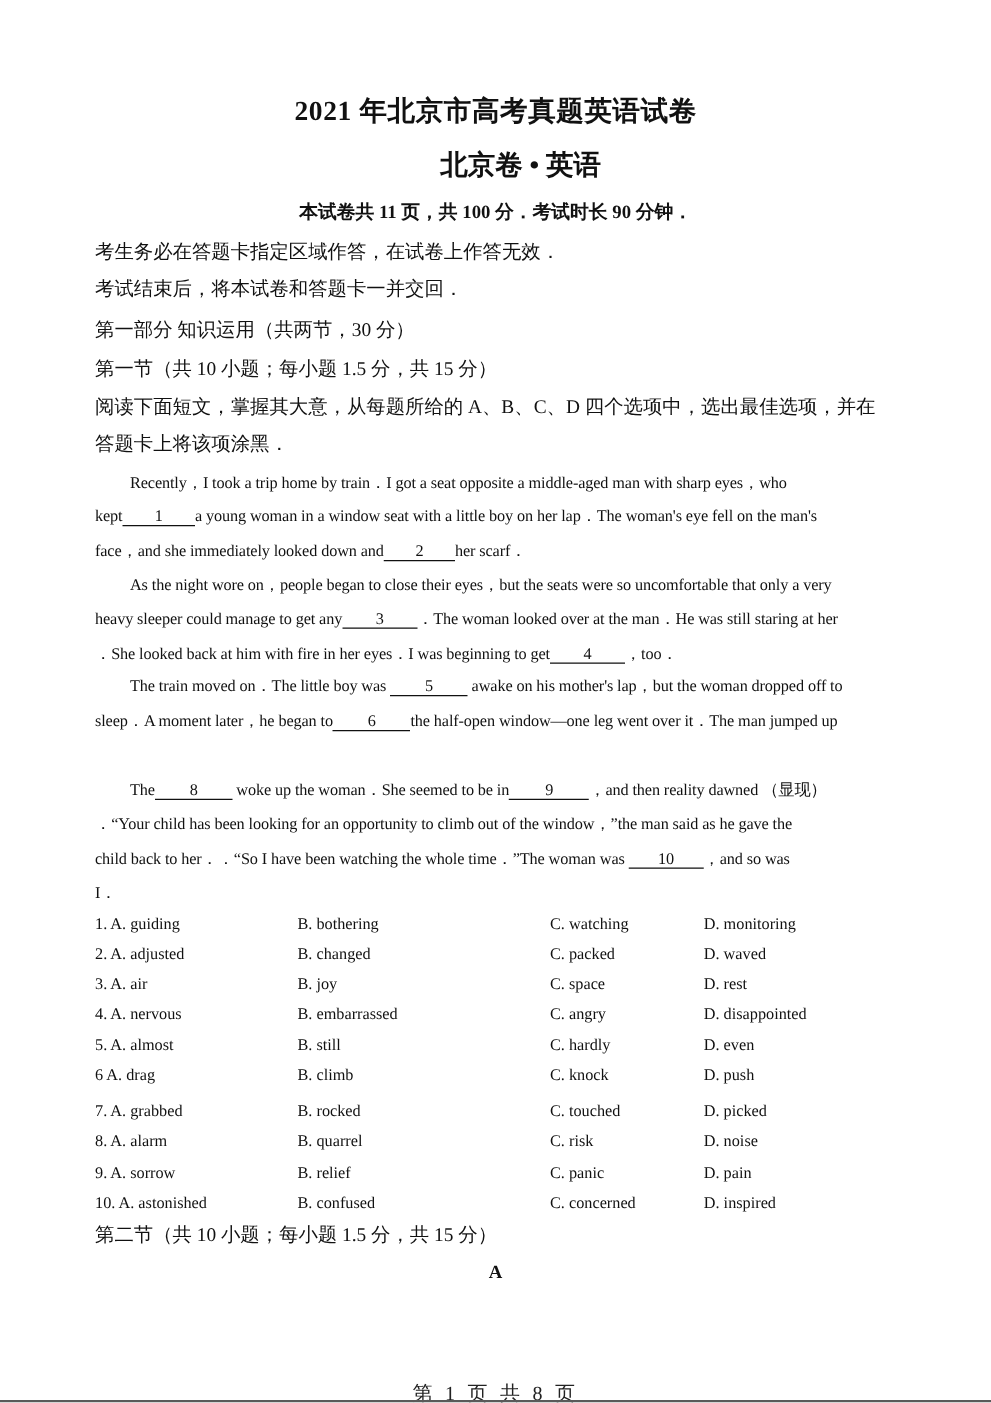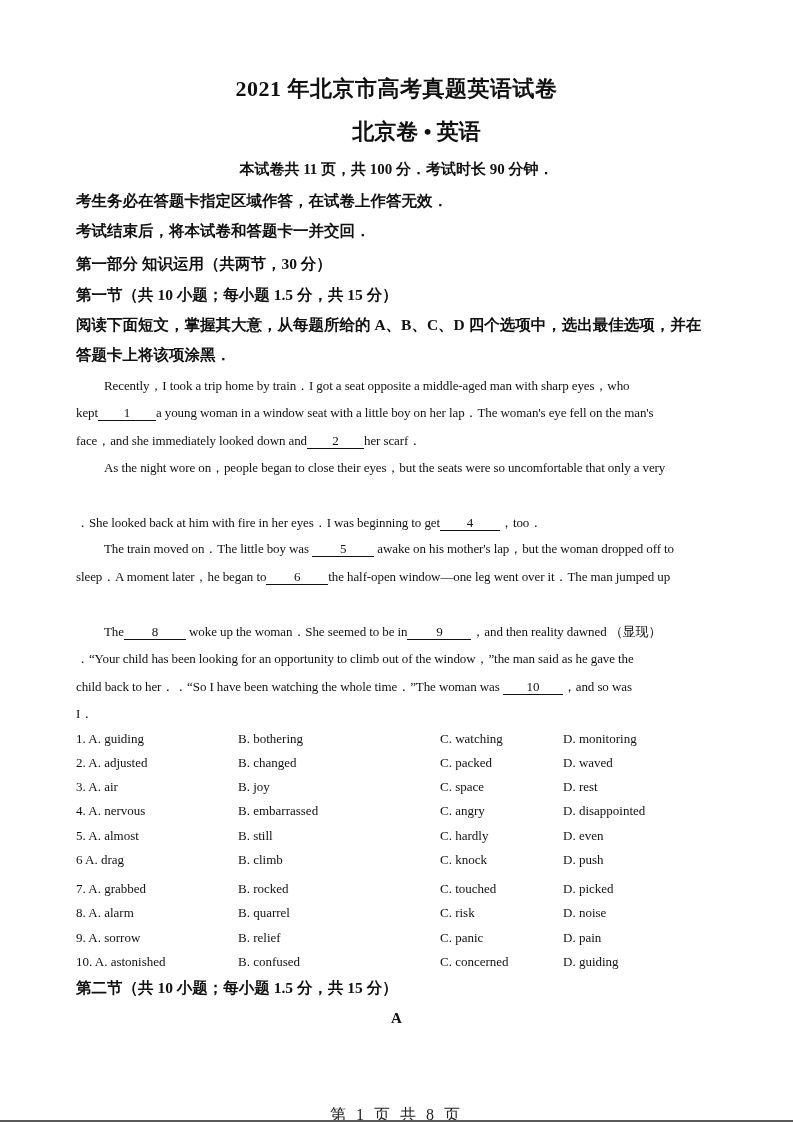--- a/index.html
+++ b/index.html
@@ -4,21 +4,21 @@
   <style>
     html, body { margin: 0; padding: 0; background: #ffffff; }
     body { width: 793px; height: 1122px; position: relative; overflow: hidden;
            font-family: "Liberation Serif", "DejaVu Serif", serif; color: #111; }
     .page { position: absolute; left: 0; top: 0; width: 793px; height: 1122px; }
     .line { position: absolute; white-space: nowrap; }
     .center { left: 0; width: 793px; text-align: center; }
     .title { top: 74px; font-size: 22px; font-weight: bold; letter-spacing: 0.5px; text-align: center; }
     .subtitle { top: 117px; font-size: 22px; font-weight: bold; padding-left: 20px; }
     .info { top: 160px; font-size: 15px; font-weight: bold; }
-    .cn { left: 76px; font-size: 15.5px; font-weight: bold; }
+    .cn { left: 76px; font-size: 15.5px; font-weight: normal; }
     .para { left: 76px; font-size: 13px; letter-spacing: -0.1px; }
     .indent { left: 104px; }
     .blank { display: inline-block; border-bottom: 1px solid #111; text-align: center; line-height: 14px; }
     .opt { position: absolute; font-size: 13px; white-space: nowrap; }
     .colA { left: 76px; } .colB { left: 238px; } .colC { left: 400px; margin-left: 40px; } .colD { left: 563px; }
     .sec-letter { top: 1010px; font-size: 15px; font-weight: bold; }
     .footer { top: 1105px; font-size: 16px; letter-spacing: 3px; color: #222; text-align: center; }
     .bottom-rule { position: absolute; left: 0; top: 1120px; width: 793px; height: 2px; background: #5a5a5a; }
   </style>
 </head>
@@ -39,20 +39,23 @@
 
   <div class="line para indent" style="top:377px">Recently，I took a trip home by train．I got a seat opposite a middle-aged man with sharp eyes，who</div>
   <div class="line para" style="top:404px">
     <span>kept</span><span class="blank" style="width:58px">1</span><span>a young woman in a window seat with a little boy on her lap．The woman's eye fell on the man's</span>
   </div>
   <div class="line para" style="top:432px">
     <span>face，and she immediately looked down and</span><span class="blank" style="width:57px">2</span><span>her scarf．</span>
   </div>
 
   <div class="line para indent" style="top:459px">As the night wore on，people began to close their eyes，but the seats were so uncomfortable that only a very</div>
+  <div class="line para" style="top:486px">
+    <span>heavy sleeper could manage to get any</span><span class="blank" style="width:60px">3</span><span>．The woman looked over at the man．He was still staring at her</span>
+  </div>
   <div class="line para" style="top:514px">
     <span>．She looked back at him with fire in her eyes．I was beginning to get</span><span class="blank" style="width:60px">4</span><span>，too．</span>
   </div>
 
   <div class="line para indent" style="top:540px">
     <span>The train moved on．The little boy was </span><span class="blank" style="width:62px">5</span><span> awake on his mother's lap，but the woman dropped off to</span>
   </div>
   <div class="line para" style="top:568px">
     <span>sleep．A moment later，he began to</span><span class="blank" style="width:62px">6</span><span>the half-open window—one leg went over it．The man jumped up</span>
   </div>
@@ -118,21 +121,21 @@
     <div>
       <span class="opt colA" style="top:930px">9. A. sorrow</span>
       <span class="opt colB" style="top:930px">B. relief</span>
       <span class="opt colC" style="top:930px">C. panic</span>
       <span class="opt colD" style="top:930px">D. pain</span>
     </div>
     <div>
       <span class="opt colA" style="top:954px">10. A. astonished</span>
       <span class="opt colB" style="top:954px">B. confused</span>
       <span class="opt colC" style="top:954px">C. concerned</span>
-      <span class="opt colD" style="top:954px">D. guiding</span>
+      <span class="opt colD" style="top:954px">D. inspired</span>
     </div>
   </div>
 
   <div class="line cn" style="top:978px">第二节（共 10 小题；每小题 1.5 分，共 15 分）</div>
   <div class="line center sec-letter">A</div>
 
   <div class="line center footer">第 1 页 共 8 页</div>
 
   <div class="bottom-rule"></div>
 </div>

